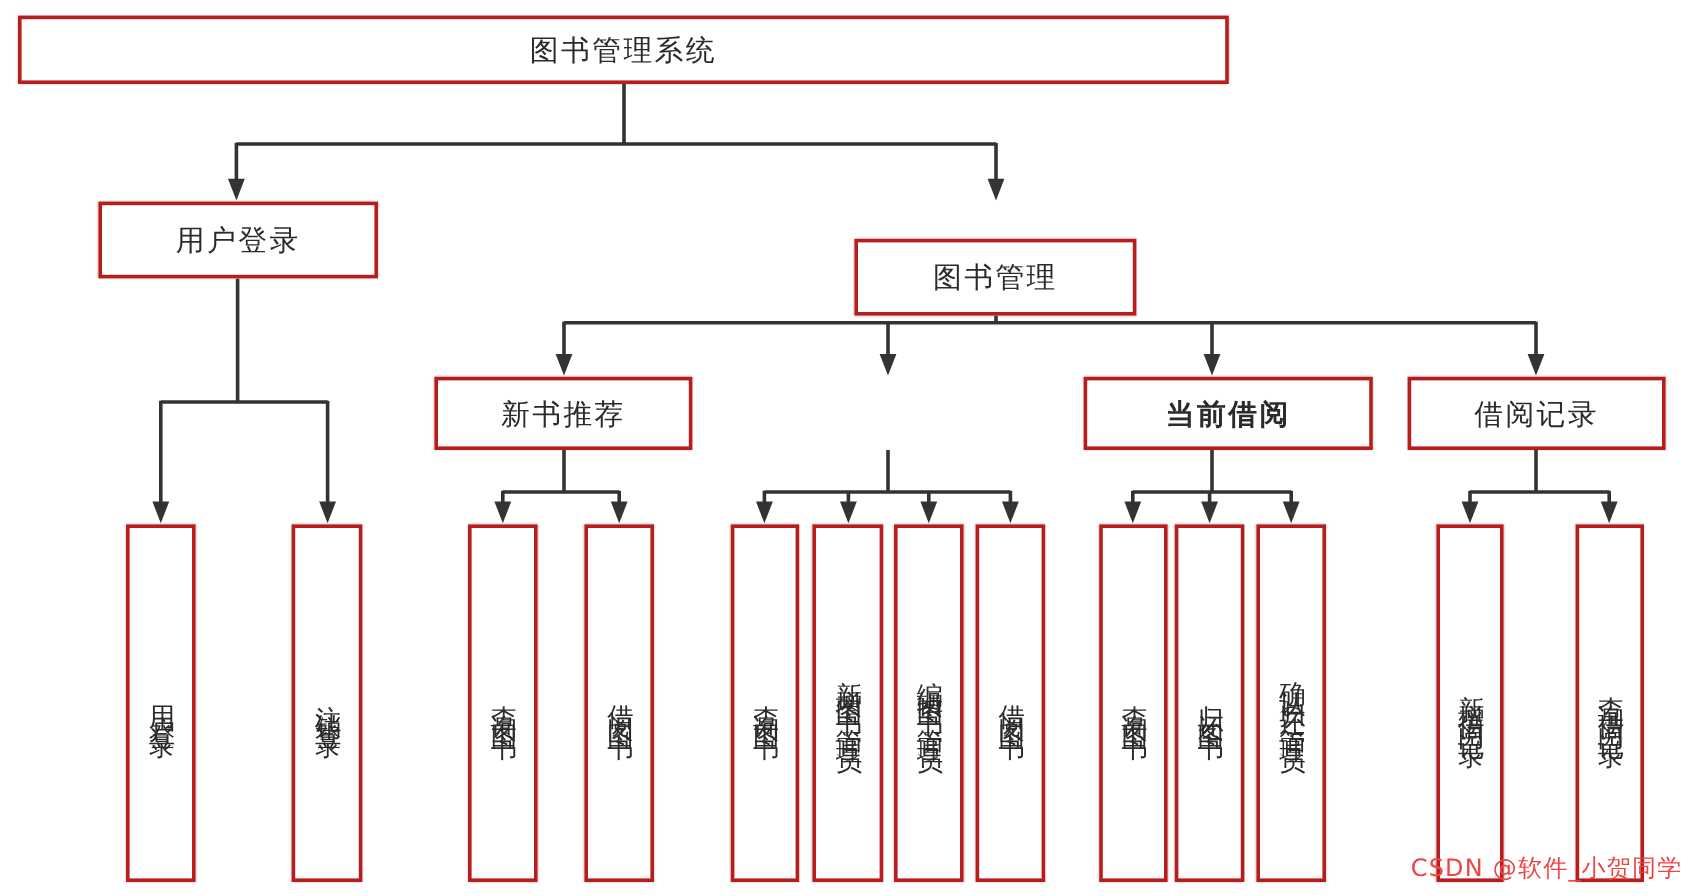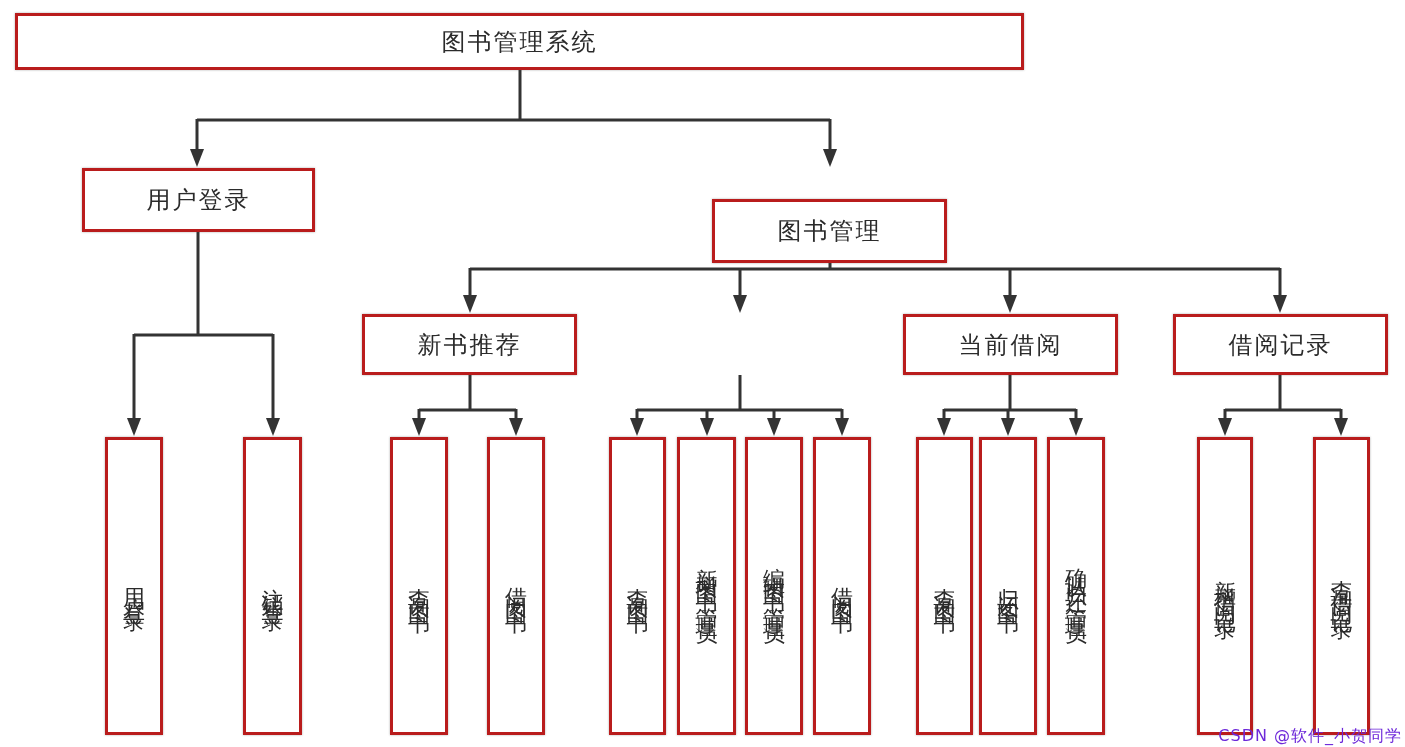--- a/index.html
+++ b/index.html
@@ -42,23 +42,23 @@
     writing-mode: vertical-rl;
     text-orientation: mixed;
     font-size: 22px;
     letter-spacing: 8px;
     line-height: 1;
     white-space: nowrap;
   }
   .watermark {
     position: absolute;
     right: 3px;
-    bottom: 0;
-    font-size: 16px;
-    color: #6d28d9;
+    bottom: 10px;
+    font-size: 20px;
+    color: #ef4444;
     letter-spacing: 1px;
     z-index: 10;
     white-space: nowrap;
   }
 </style>
 </head>
 <body>
 
 <div id="canvas">
 
@@ -131,21 +131,21 @@
   <div class="box" style="left:82px; top:168px; width:233px; height:64px;">
     <span class="hlabel">用户登录</span>
   </div>
   <div class="box" style="left:712px; top:168px; width:235px; height:64px;margin-top:31px;">
     <span class="hlabel">图书管理</span>
   </div>
 
   <div class="box" style="left:362px; top:314px; width:215px; height:61px;">
     <span class="hlabel">新书推荐</span>
   </div>
-  <div class="box" style="left:903px; top:314px; width:215px; height:61px;">
+  <div class="box" style="left:903px; top:314px; width:241px; height:61px;font-weight:bold;">
     <span class="hlabel">当前借阅</span>
   </div>
   <div class="box" style="left:1173px; top:314px; width:215px; height:61px;">
     <span class="hlabel">借阅记录</span>
   </div>
 
   <div class="box" style="left:105px; top:437px; width:58px; height:298px;">
     <span class="vlabel">用户登录</span>
   </div>
   <div class="box" style="left:243px; top:437px; width:59px; height:298px;">

